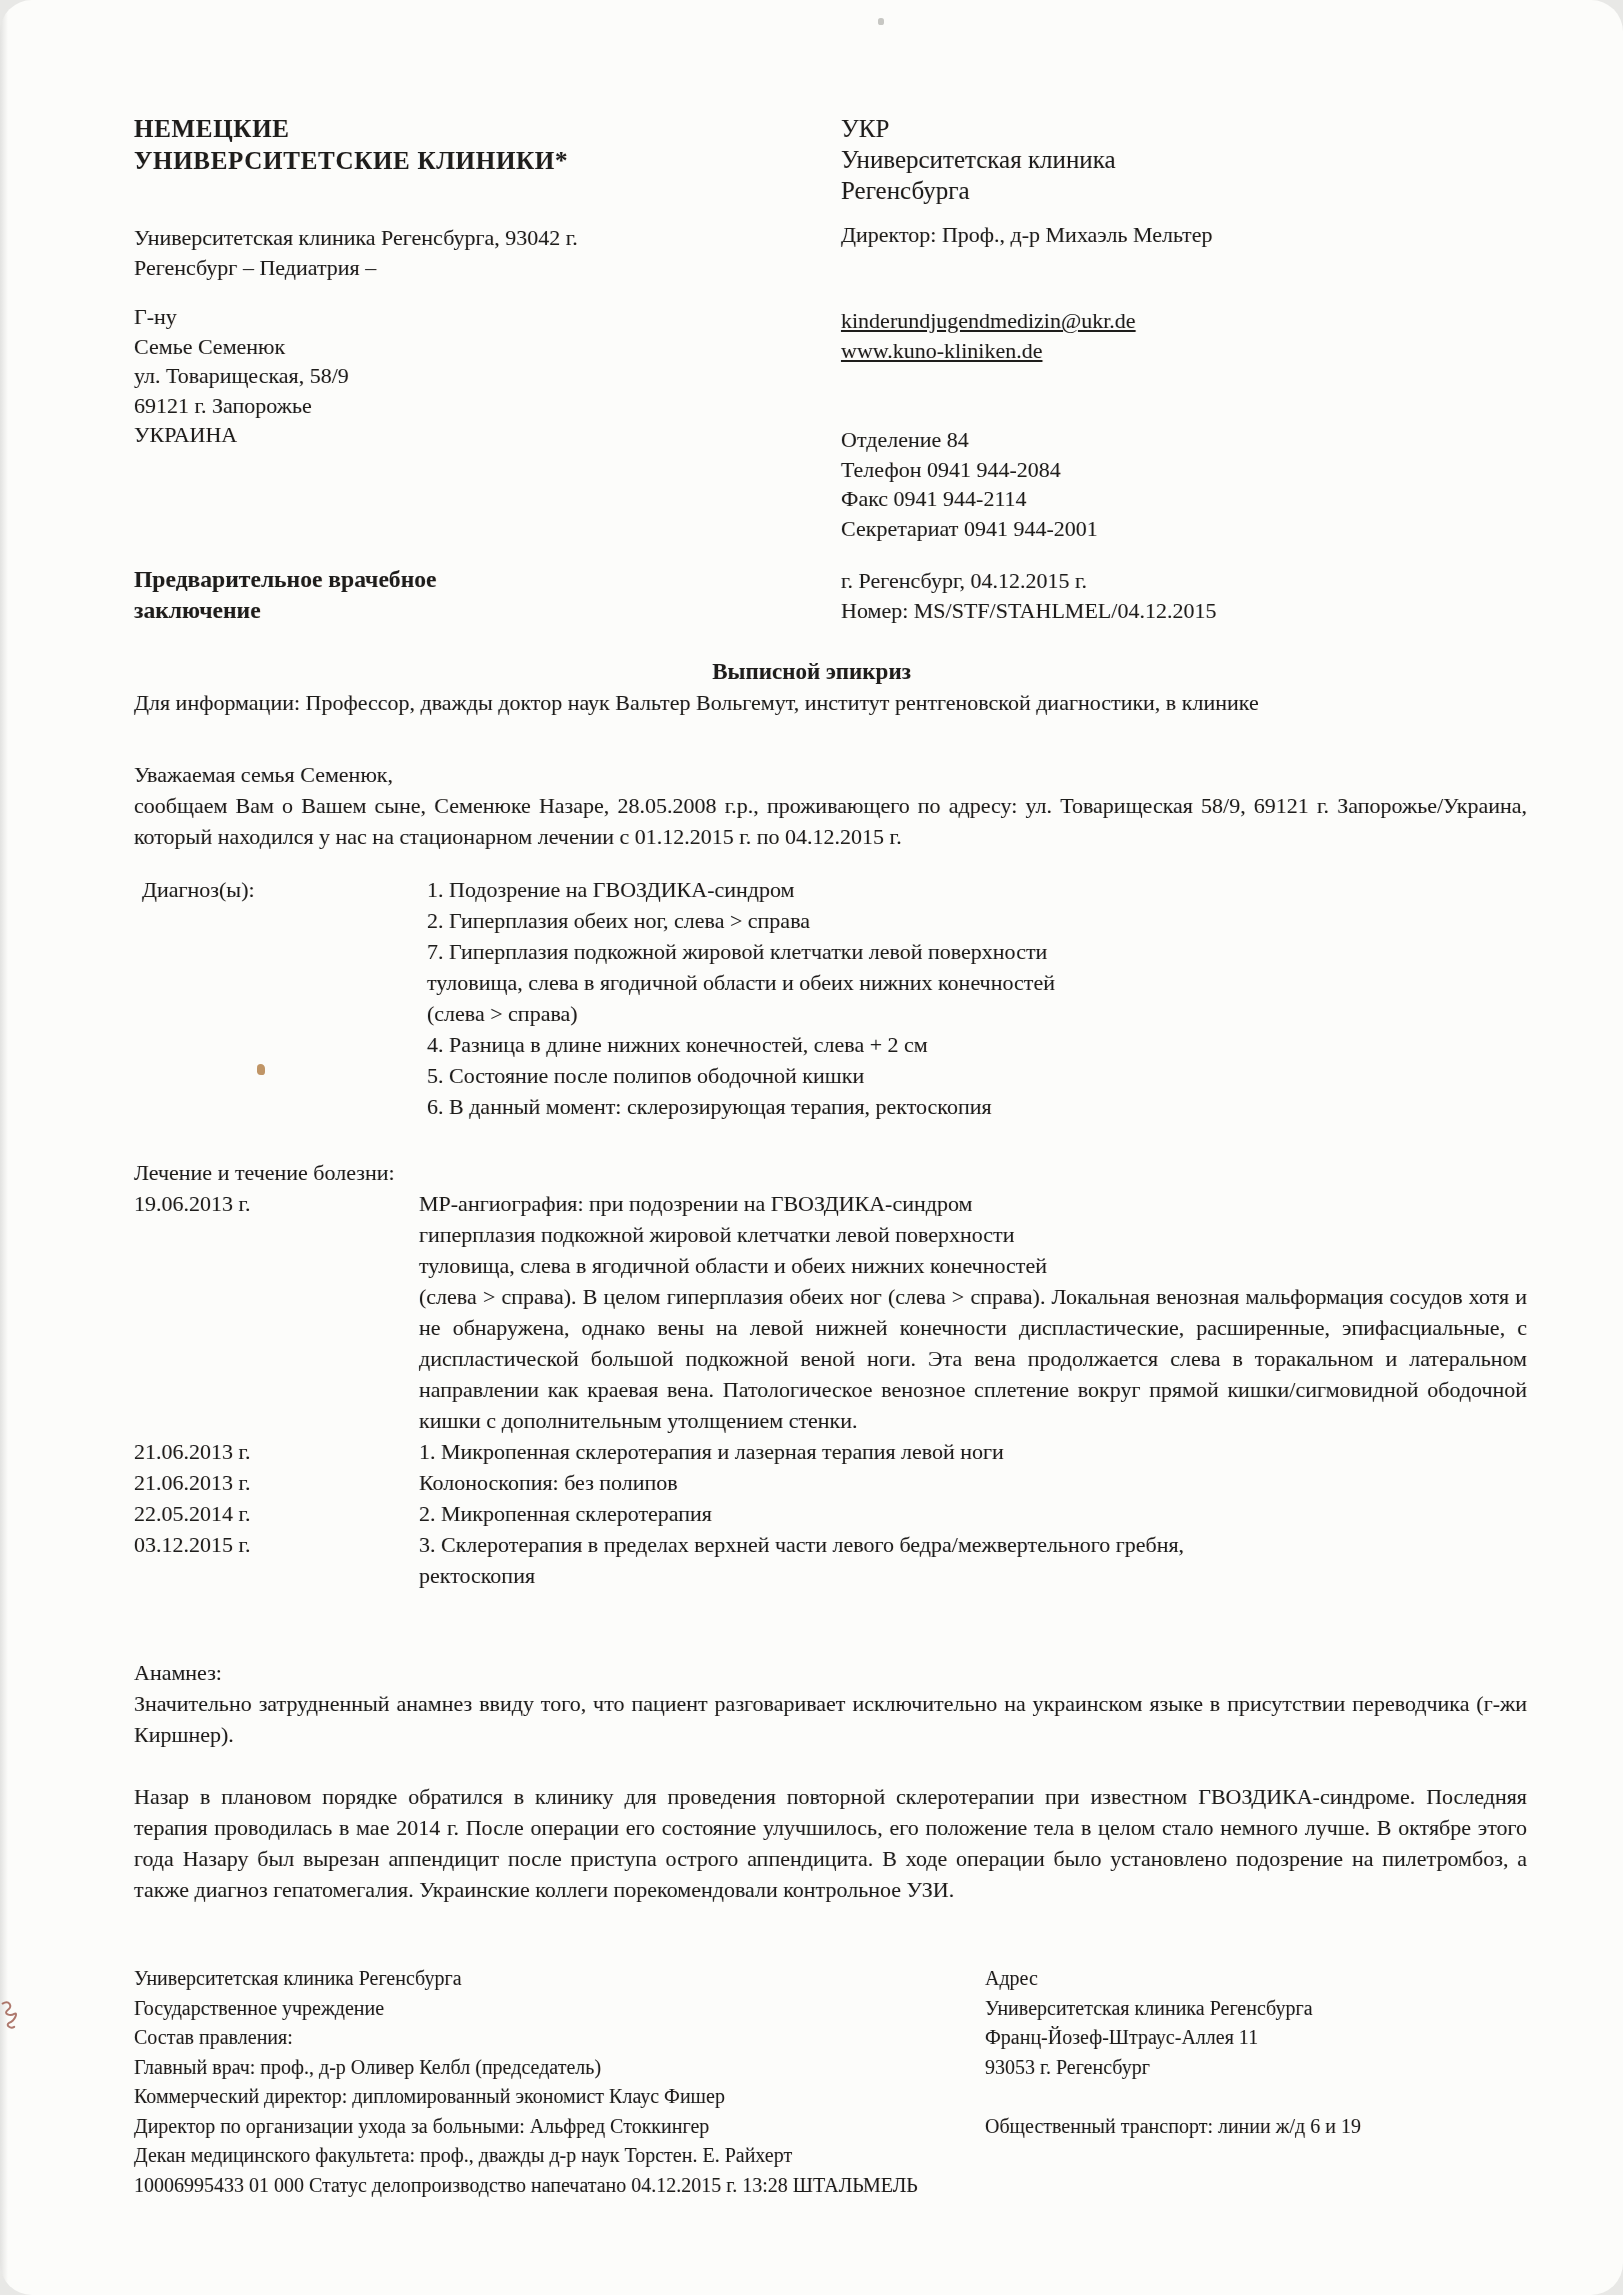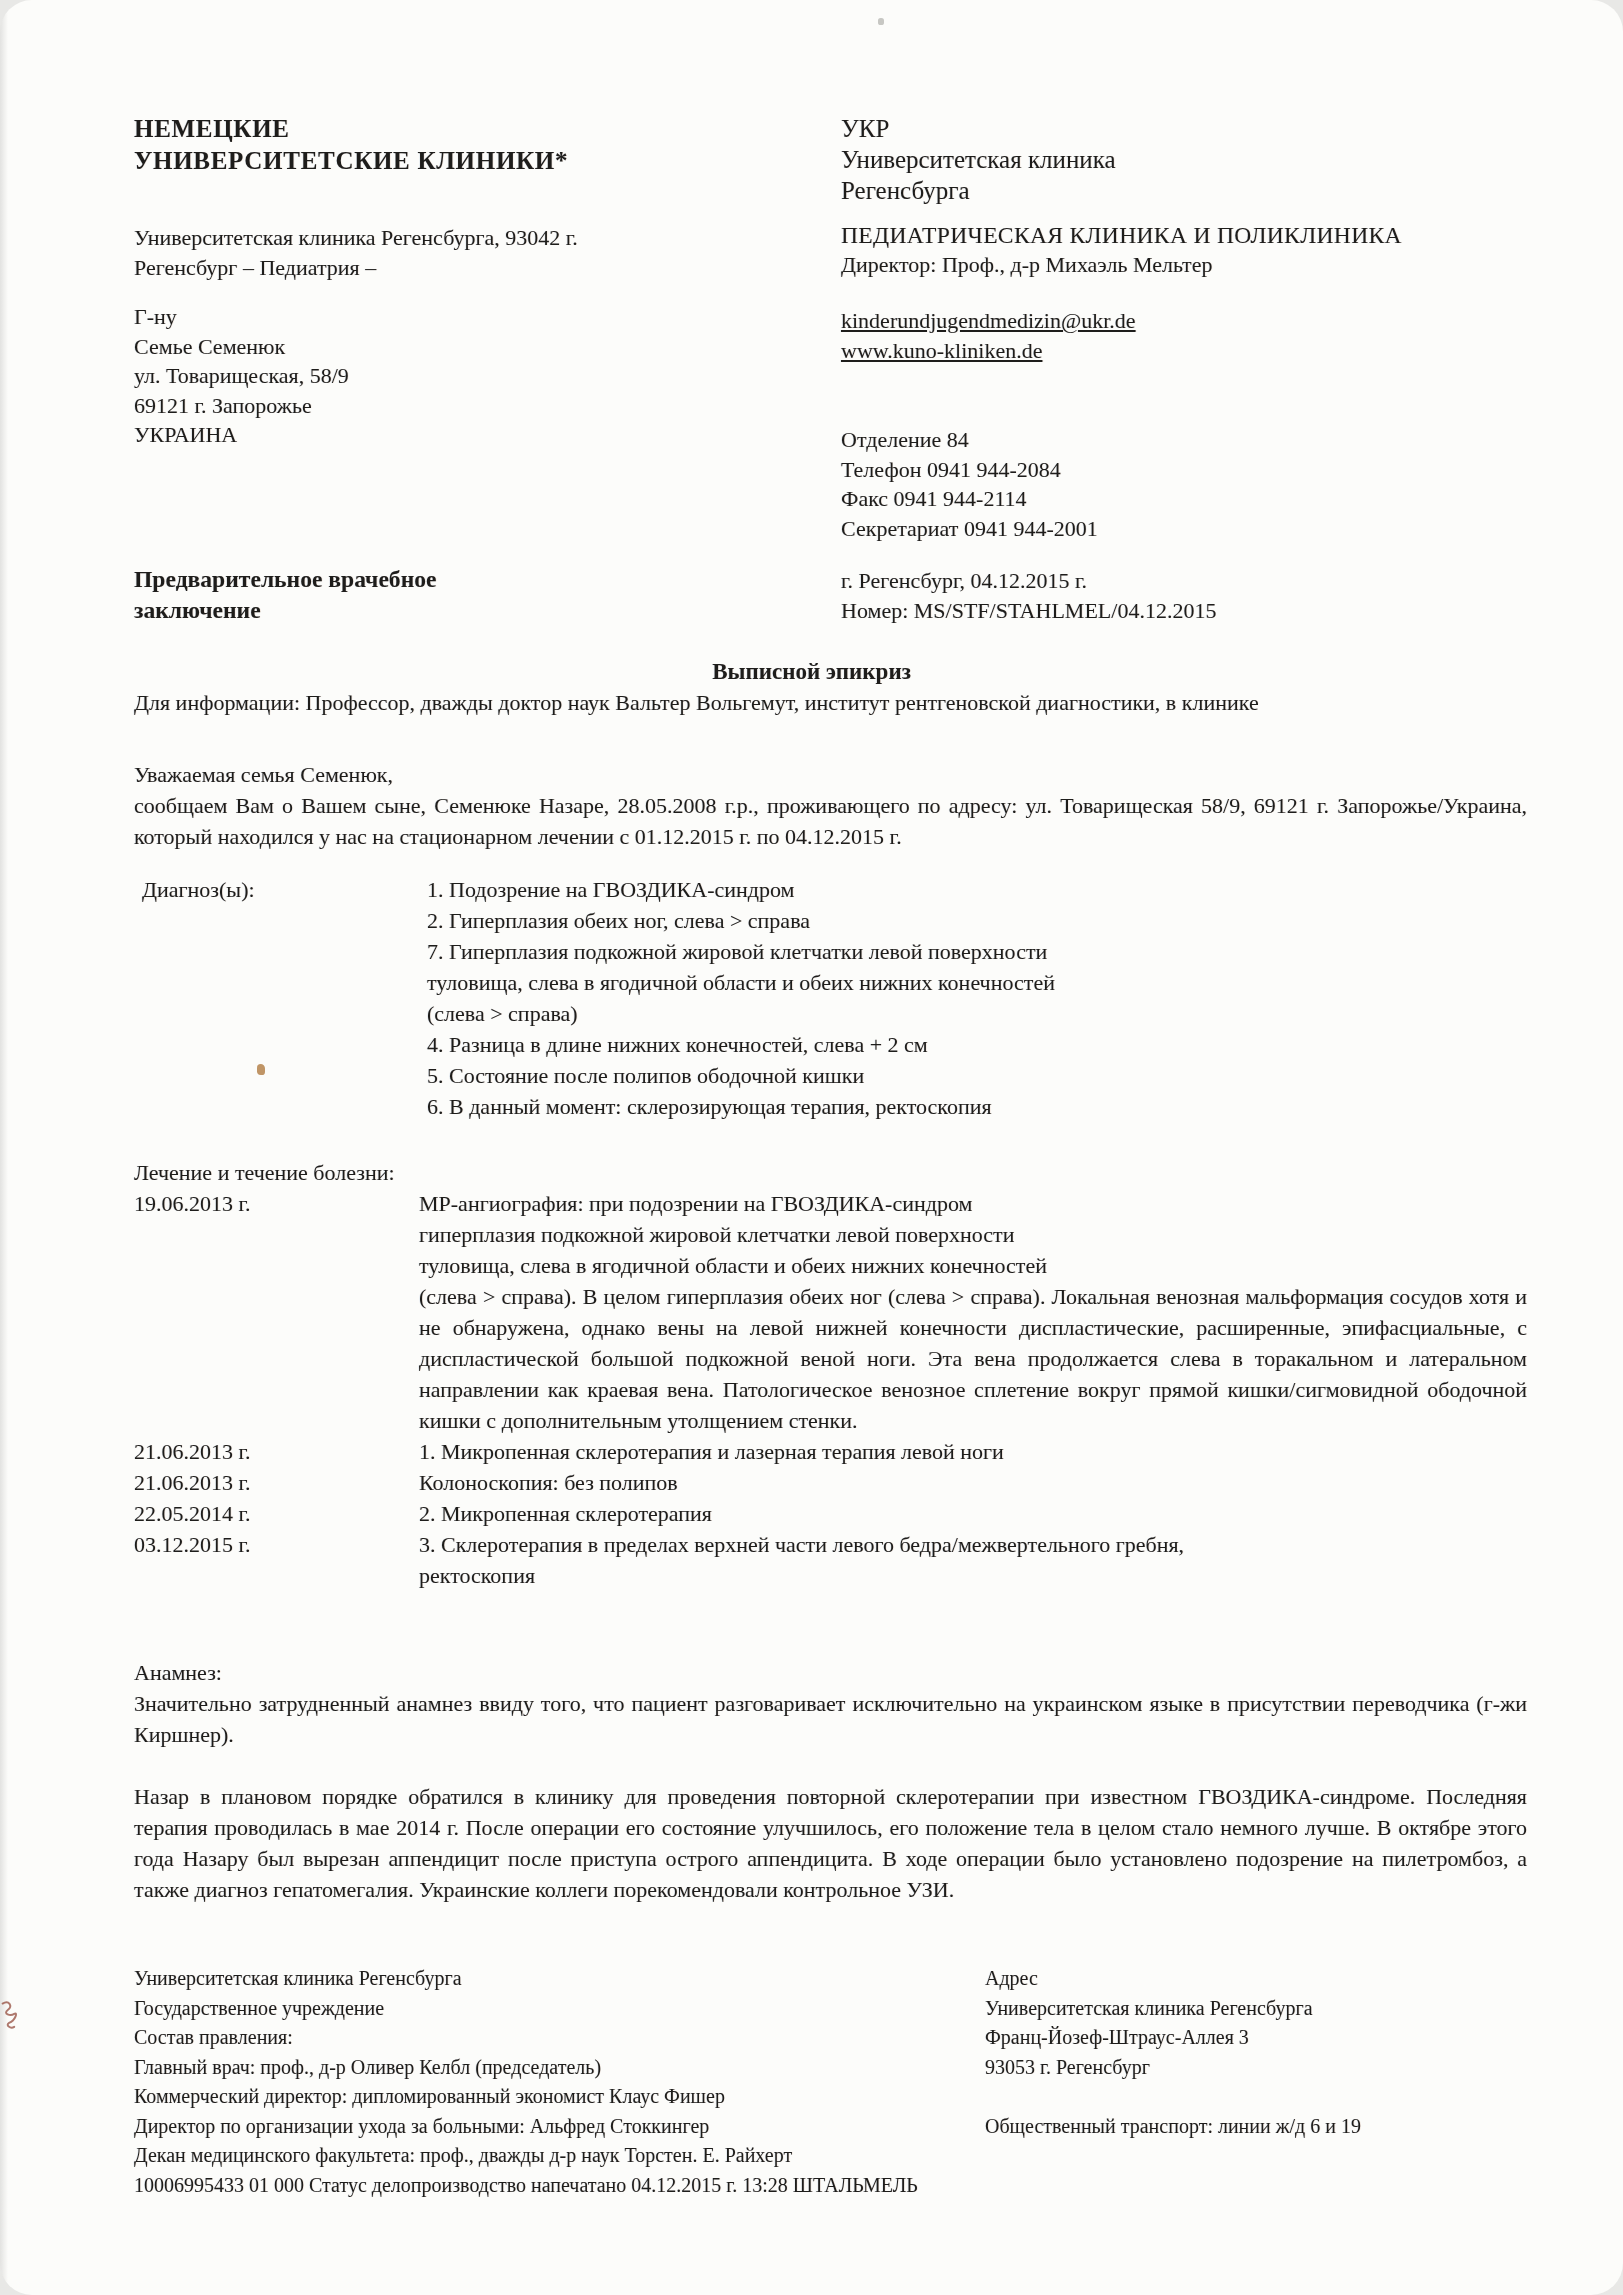--- a/index.html
+++ b/index.html
@@ -85,21 +85,20 @@
     <div>УКРАИНА</div>
   </div>
 
   <div class="abs right-head">
     <div>УКР</div>
     <div>Университетская клиника</div>
     <div>Регенсбурга</div>
   </div>
 
   <div class="abs clinic-block">
-    <div class="clinic-name">ПЕДИАТРИЧЕСКАЯ КЛИНИКА И ПОЛИКЛИНИКА</div>
     <div>Директор: Проф., д-р Михаэль Мельтер</div>
   </div>
 
   <div class="abs contact-block">
     <div class="link">kinderundjugendmedizin@ukr.de</div>
     <div class="link">www.kuno-kliniken.de</div>
   </div>
 
   <div class="abs phone-block">
     <div>Отделение 84</div>
@@ -192,21 +191,21 @@
     <div class="frow">
       <span>Университетская клиника Регенсбурга</span>
       <span class="fright">Адрес</span>
     </div>
     <div class="frow">
       <span>Государственное учреждение</span>
       <span class="fright">Университетская клиника Регенсбурга</span>
     </div>
     <div class="frow">
       <span>Состав правления:</span>
-      <span class="fright">Франц-Йозеф-Штраус-Аллея 3</span>
+      <span class="fright">Франц-Йозеф-Штраус-Аллея 11</span>
     </div>
     <div class="frow">
       <span>Главный врач: проф., д-р Оливер Келбл (председатель)</span>
       <span class="fright">93053 г. Регенсбург</span>
     </div>
     <div class="frow">
       <span>Коммерческий директор: дипломированный экономист Клаус Фишер</span>
       <span class="fright"></span>
     </div>
     <div class="frow">

